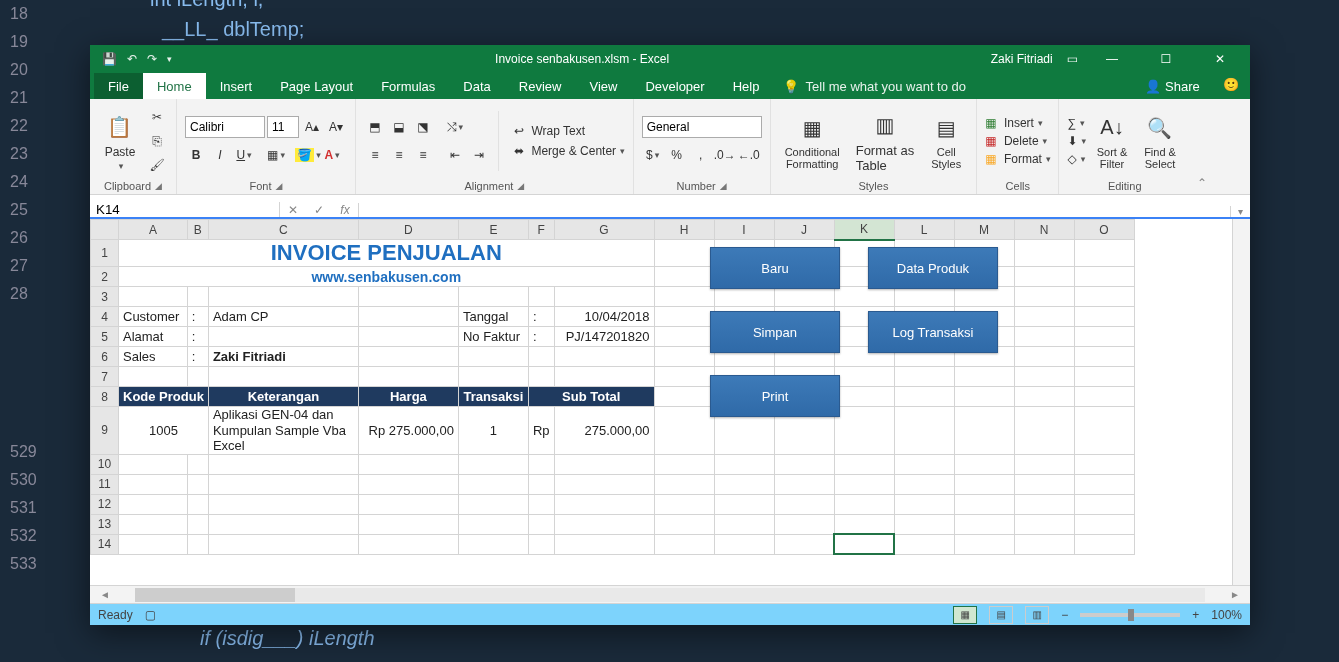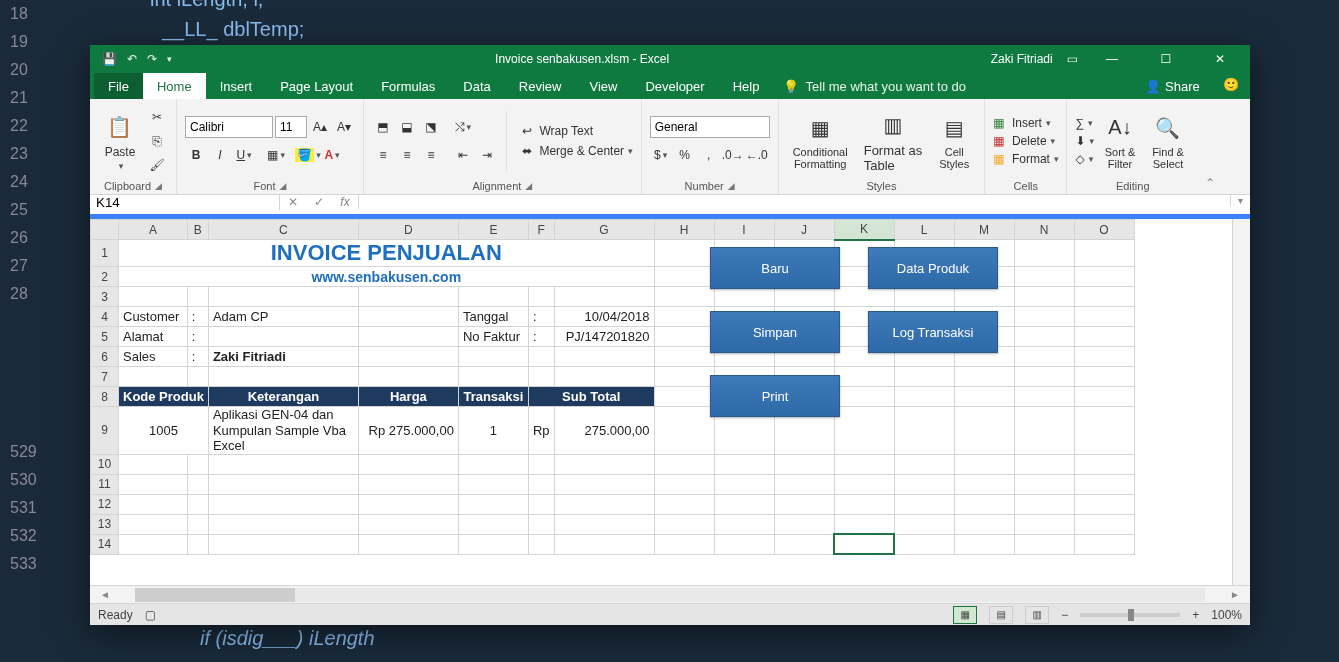--- a/index.html
+++ b/index.html
@@ -38,21 +38,21 @@
 .group .label .dlg { font-size:9px; color:#777; cursor:pointer;}
 .btn-lg { display: flex; flex-direction: column; align-items: center; gap: 2px; padding: 2px 6px; cursor: pointer; }
 .btn-lg .ico { width: 32px; height: 32px; display: flex; align-items: center; justify-content: center; font-size: 20px; }
 .btn-sm { width: 22px; height: 22px; display: flex; align-items: center; justify-content: center; cursor: pointer; border: 1px solid transparent; }
 .col { display: flex; flex-direction: column; gap: 2px; }
 .row { display: flex; gap: 2px; align-items: center; }
 select.rb, input.rb { font-size: 12px; border: 1px solid #ababab; background: #fff; height: 22px; padding: 0 4px; }
 .dd { font-size: 9px; color: #555; padding-left: 2px; }
 
 
-.fbar { height: 24px; border-bottom: 5px solid #3b82f6; display: flex; align-items: flex-start; font-size: 12px; }
+.fbar { height: 24px; border-bottom: 2px solid #3b82f6; display: flex; align-items: flex-end; font-size: 12px; }
 .fbar input.namebox { width: 190px; border: none; border-right: 1px solid #d4d4d4; padding: 0 6px; }
 .fbar .fxbtns { display: flex; align-items: center; border-right: 1px solid #d4d4d4; }
 .fbar .fxbtns span { width: 26px; text-align: center; color: #888; cursor: pointer; }
 .fbar input.formula { flex: 1; border: none; padding: 0 6px; }
 .fbar .expand { width:20px; border-left:1px solid #d4d4d4; display:flex; align-items:center; justify-content:center; color:#888; cursor:pointer; font-size:10px;}
 
 
 .gridwrap { flex: 1; display: flex; overflow: hidden; position: relative; }
 .grid { flex: 1; overflow: auto; position: relative; }
 table.sheet { border-collapse: collapse; font-size: 13px; color: #222; }
@@ -69,21 +69,21 @@
 
 .macrobtn { position: absolute; width: 130px; height: 42px; background: linear-gradient(#3d7ab8, #2f6aa8); color: #fff; border: 1px solid #2a5a90; display: flex; align-items: center; justify-content: center; font-size: 13px; cursor: pointer; box-shadow: 0 1px 2px rgba(0,0,0,.3); }
 
 
 .hscroll { height: 18px; border-top: 1px solid #d4d4d4; background: #f3f3f3; display:flex; align-items:center;}
 .hscroll .sheet-nav { width:30px; display:flex; justify-content:center; gap:6px; color:#888; font-size:10px;}
 .hscroll .track { flex:1; height:14px; background:#e9e9e9; position:relative; margin:0 15px;}
 .hscroll .thumb { position:absolute; left:0; top:0; height:100%; width:160px; background:#cdcdcd;}
 
 
-.status { height: 22px; background: #e5e5e5; border-top: 1px solid #d4d4d4; display: flex; align-items: center; font-size: 12px; color: #444; padding: 0 8px; gap: 12px; }
+.status { height: 22px; background: #7dd3fc; border-top: 1px solid #d4d4d4; display: flex; align-items: center; font-size: 12px; color: #444; padding: 0 8px; gap: 12px; }
 .status .spacer { flex: 1; }
 .status .viewbtn { width: 24px; height: 18px; border: 1px solid #ccc; display:flex; align-items:center; justify-content:center; cursor:pointer; font-size:10px;}
 .status .viewbtn.active { background:#d0e7d0; border-color:#217346;}
 .status .zoom-slider { width:100px; height:4px; background:#ccc; position:relative;}
 .status .zoom-slider .zthumb { position:absolute; left:48px; top:-4px; width:6px; height:12px; background:#888;}
 
 th.colh.selected { background:#d3e5d3; border-bottom:2px solid #217346;}
 
 </style>
 </head>
@@ -177,21 +177,21 @@
       <div class="label">
           <span>Clipboard</span>
           <span class="dlg">◢</span>
         </div>
     </div>
 
     <div class="group">
       <div class="content">
         <div class="col" style="gap:6px;">
           <div class="row">
-            <input class="rb" style="width: 88px;" value="Calibri">
+            <input class="rb" style="width: 80px;" value="Calibri">
             <input class="rb" style="width: 32px;" value="11">
             <div class="btn-sm">A▴</div>
             <div class="btn-sm">A▾</div>
           </div>
           <div class="row">
             <div class="btn-sm">
                 <b>B</b>
               </div>
             <div class="btn-sm">
                 <i>I</i>

